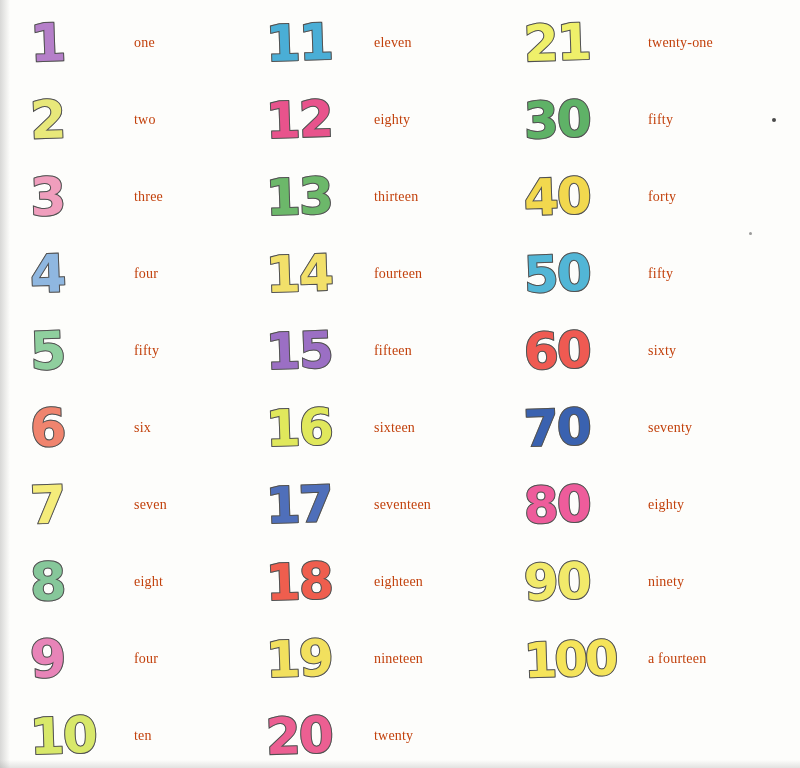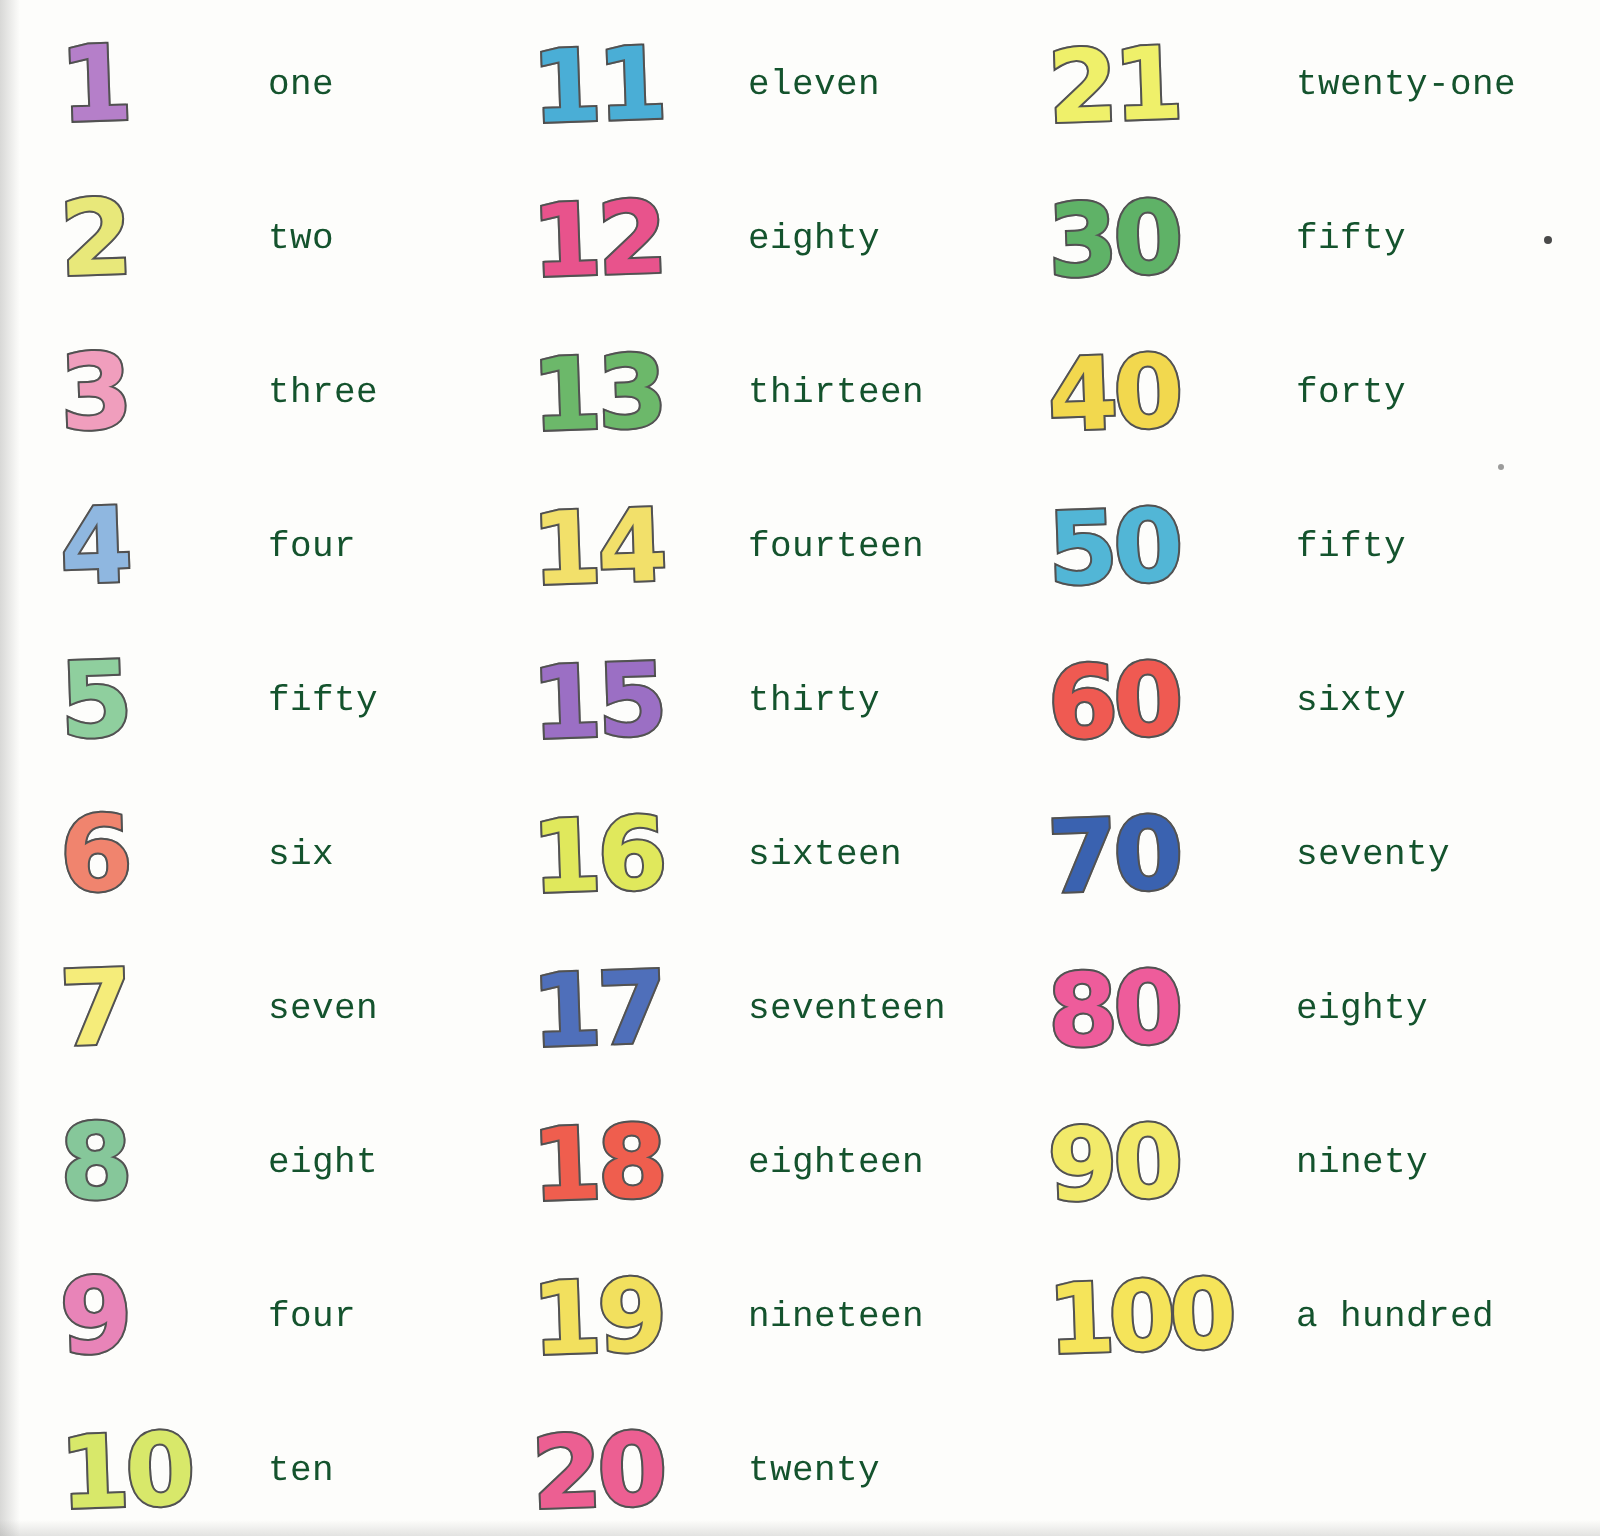--- a/index.html
+++ b/index.html
@@ -66,23 +66,23 @@
   .num-cell {
     width: 108px;
     text-align: left;
     padding-left: 4px;
     box-sizing: border-box;
   }
   .col-1 .num-cell { width: 112px; }
   .col-2 .num-cell { width: 128px; }
 
   .word {
-    font-family: Liberation Mono, monospace;
-    font-size: 18px;
-    color: #14532d;
+    font-family: Liberation Serif, serif;
+    font-size: 14px;
+    color: #c2410c;
     letter-spacing: 0.2px;
     white-space: nowrap;
   }
 
   .speck {
     position: absolute;
     background: #4a4a4a;
     border-radius: 50%;
   }
   .speck-1 { right: 24px; top: 118px; width: 4px; height: 4px; }
@@ -167,21 +167,21 @@
       <div class="row">
         <div class="num-cell"><span class="numeral wide" style="color: rgb(108, 184, 106);">13</span></div>
         <div class="word">thirteen</div>
       </div>
       <div class="row">
         <div class="num-cell"><span class="numeral wide" style="color: rgb(242, 224, 106);">14</span></div>
         <div class="word">fourteen</div>
       </div>
       <div class="row">
         <div class="num-cell"><span class="numeral wide" style="color: rgb(155, 111, 196);">15</span></div>
-        <div class="word">thirty</div>
+        <div class="word">fifteen</div>
       </div>
       <div class="row">
         <div class="num-cell"><span class="numeral wide" style="color: rgb(224, 232, 92);">16</span></div>
         <div class="word">sixteen</div>
       </div>
       <div class="row">
         <div class="num-cell"><span class="numeral wide" style="color: rgb(79, 111, 186);">17</span></div>
         <div class="word">seventeen</div>
       </div>
       <div class="row">
@@ -226,21 +226,21 @@
       <div class="row">
         <div class="num-cell"><span class="numeral wide" style="color: rgb(238, 92, 155);">80</span></div>
         <div class="word">eighty</div>
       </div>
       <div class="row">
         <div class="num-cell"><span class="numeral wide" style="color: rgb(242, 234, 106);">90</span></div>
         <div class="word">ninety</div>
       </div>
       <div class="row">
         <div class="num-cell"><span class="numeral xwide" style="color: rgb(245, 228, 90);">100</span></div>
-        <div class="word">a hundred</div>
+        <div class="word">a fourteen</div>
       </div>
     </div>
 
   </div>
 
   <div class="speck speck-1"></div>
   <div class="speck speck-2"></div>
 </div>
 
 </body></html>

